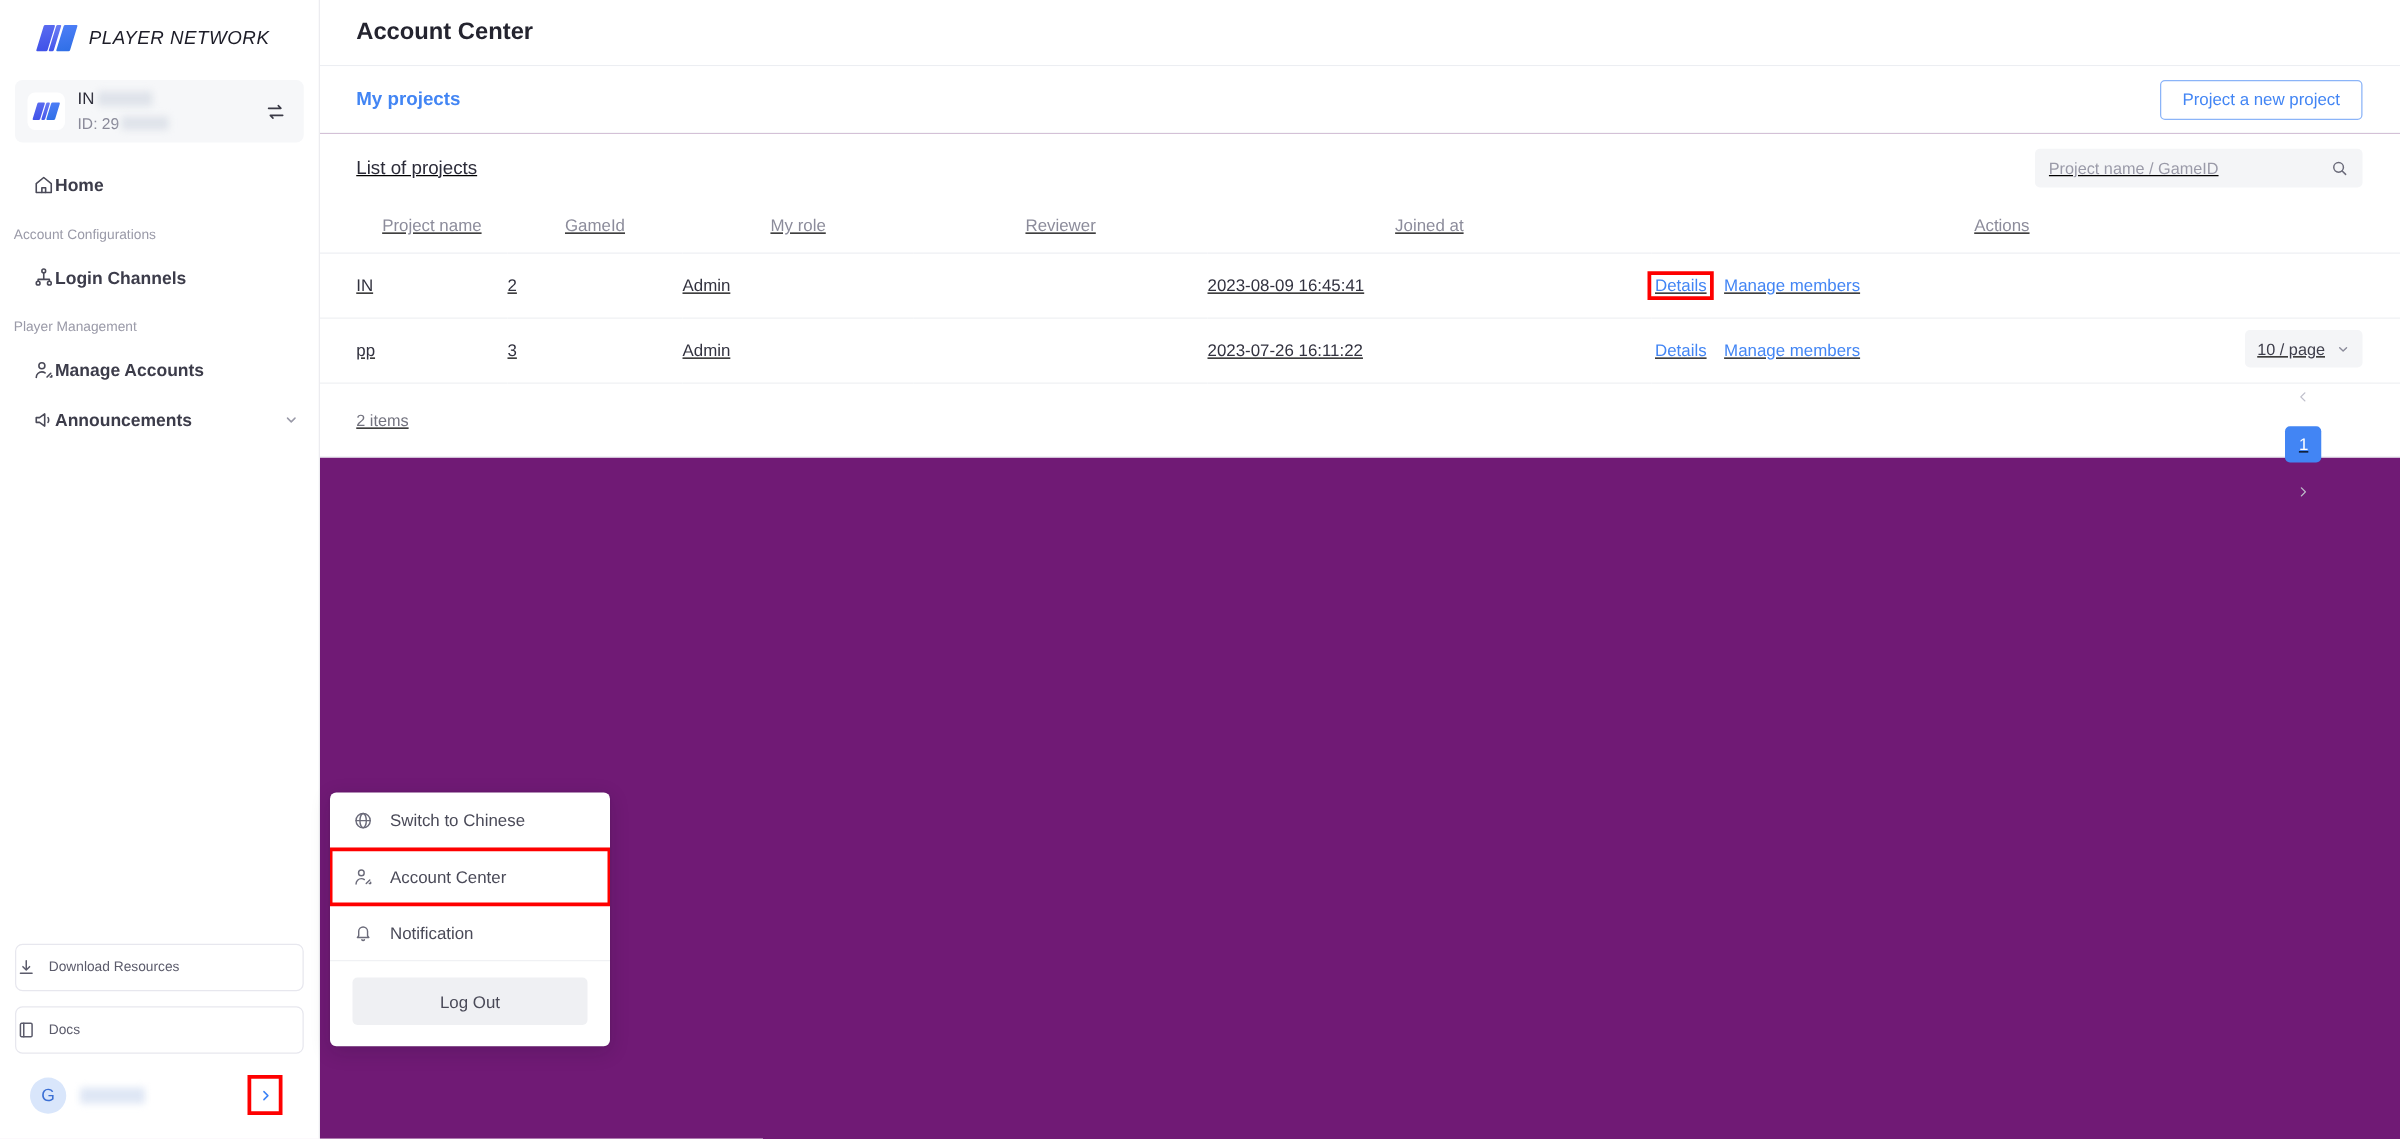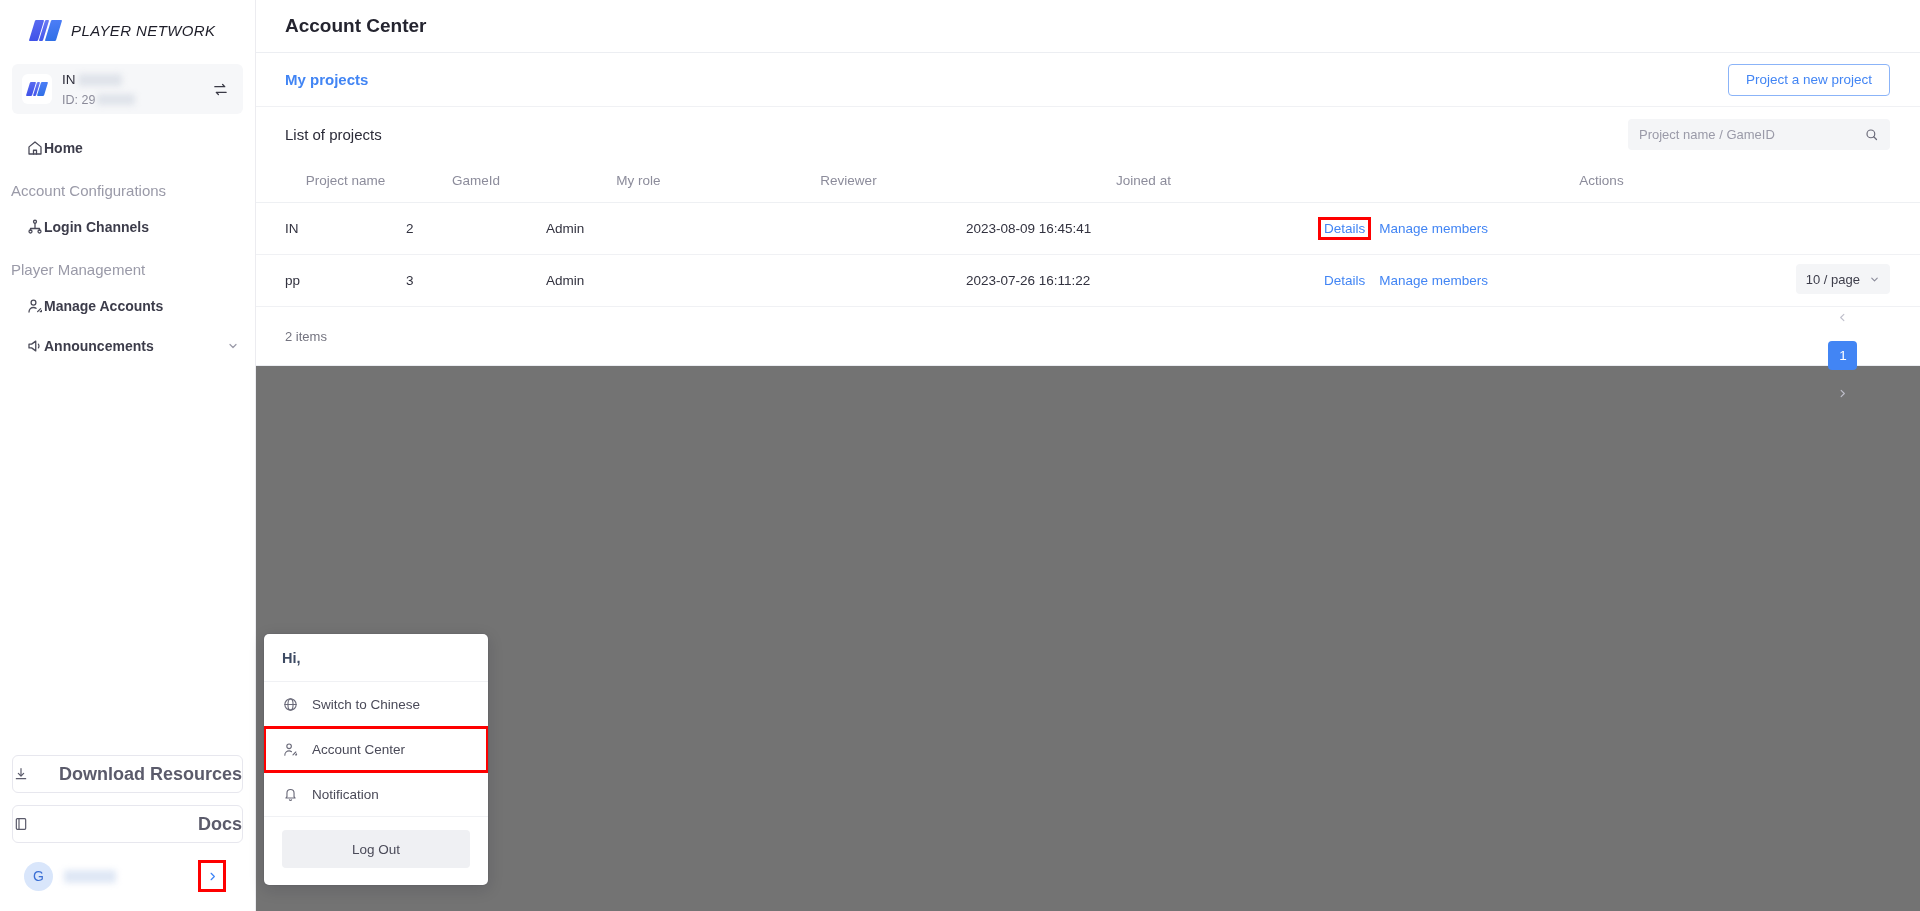--- a/index.html
+++ b/index.html
@@ -57,39 +57,38 @@
   .proj-id { font-size: 12.5px; color: #8a8a99; position: relative; display: inline-block; }
   .blur-chip {
     display: inline-block; vertical-align: middle;
     background: #dfe3ea; border-radius: 2px;
     filter: blur(3px); margin-left: 2px;
   }
   .swap-icon { width: 17px; height: 17px; color: #3a3a46; flex: none; }
 
   .nav { padding-top: 14px; }
   .nav-group-label {
-    font-size: 15px; color: #9a9aa8;
+    font-size: 11px; color: #9a9aa8;
     padding: 14px 0 8px 11px;
   }
   .nav-item {
     display: flex; align-items: center; 
     height: 40px; padding: 0 16px 0 26px; cursor: pointer;
     color: #3c3c4a; font-size: 14px; font-weight: 600;
   }
   .nav-item .ico { width: 18px; height: 18px; flex: none; color: #4a4a58; }
   .nav-item .lbl { flex: 1; }
   .nav-item .chev { width: 12px; height: 12px; color: #9a9aa8; }
 
   .sidebar-bottom { margin-top: auto; padding: 0 12px 12px 12px; }
   .side-btn {
     height: 38px; border: 1px solid #e7e7ee; border-radius: 6px;
-    display: flex; align-items: center; justify-content: space-between; gap: 10px;
-    font-size: 18px; color: #5b5b6b; cursor: pointer; background: #fff;
+    display: flex; align-items: center; justify-content: flex-start; gap: 10px;
+    font-size: 11px; color: #5b5b6b; cursor: pointer; background: #fff;
     margin-bottom: 12px;
-    font-weight: bold;
   }
   .side-btn .ico { width: 16px; height: 16px; }
 
   .user-row {
     display: flex; align-items: center; gap: 11px;
     padding: 4px 2px 6px 12px; height: 44px; cursor: pointer;
     position: relative;
   }
   .avatar {
     width: 29px; height: 29px; border-radius: 50%;
@@ -129,21 +128,21 @@
   .tab-active {
     color: #4285f4; font-size: 15px; font-weight: 700; cursor: pointer;
   }
   .btn-outline {
     margin-left: auto; height: 32px; padding: 0 17px;
     border: 1px solid #8bb4f8; border-radius: 4px; background: #fff;
     color: #4285f4; font-size: 13.5px; cursor: pointer;
     display: flex; align-items: center;
   }
 
-  .content-area { flex: 1; background: #737373; padding: 0; overflow: hidden; }
+  .content-area { flex: 1; background: #701a75; padding: 0; overflow: hidden; text-decoration: underline; }
   .panel {
     margin: 0; background: #fff; min-height: 258px;
     border-bottom: 1px solid #eceef2;
   }
   .panel-head {
     height: 54px; display: flex; align-items: center;
     padding: 0 30px 0 29px;
   }
   .panel-title { font-size: 15px; color: #2b2b38; font-weight: 400; }
   .search-box {
@@ -425,21 +424,20 @@
               </svg>
             </div>
           </div>
         </div>
 
       </div>
     </div>
   </section>
 
   <div class="popup">
-    <div class="popup-head">Hi,</div>
 
     <div class="popup-item">
       <svg class="ico" viewBox="0 0 24 24" fill="none" stroke="currentColor" stroke-width="1.6" stroke-linecap="round" stroke-linejoin="round">
         <circle cx="12" cy="12" r="8"></circle>
           <path d="M4 12h16"></path>
           <ellipse cx="12" cy="12" rx="3.6" ry="8"></ellipse>
       </svg>
       <span>Switch to Chinese</span>
     </div>
 

